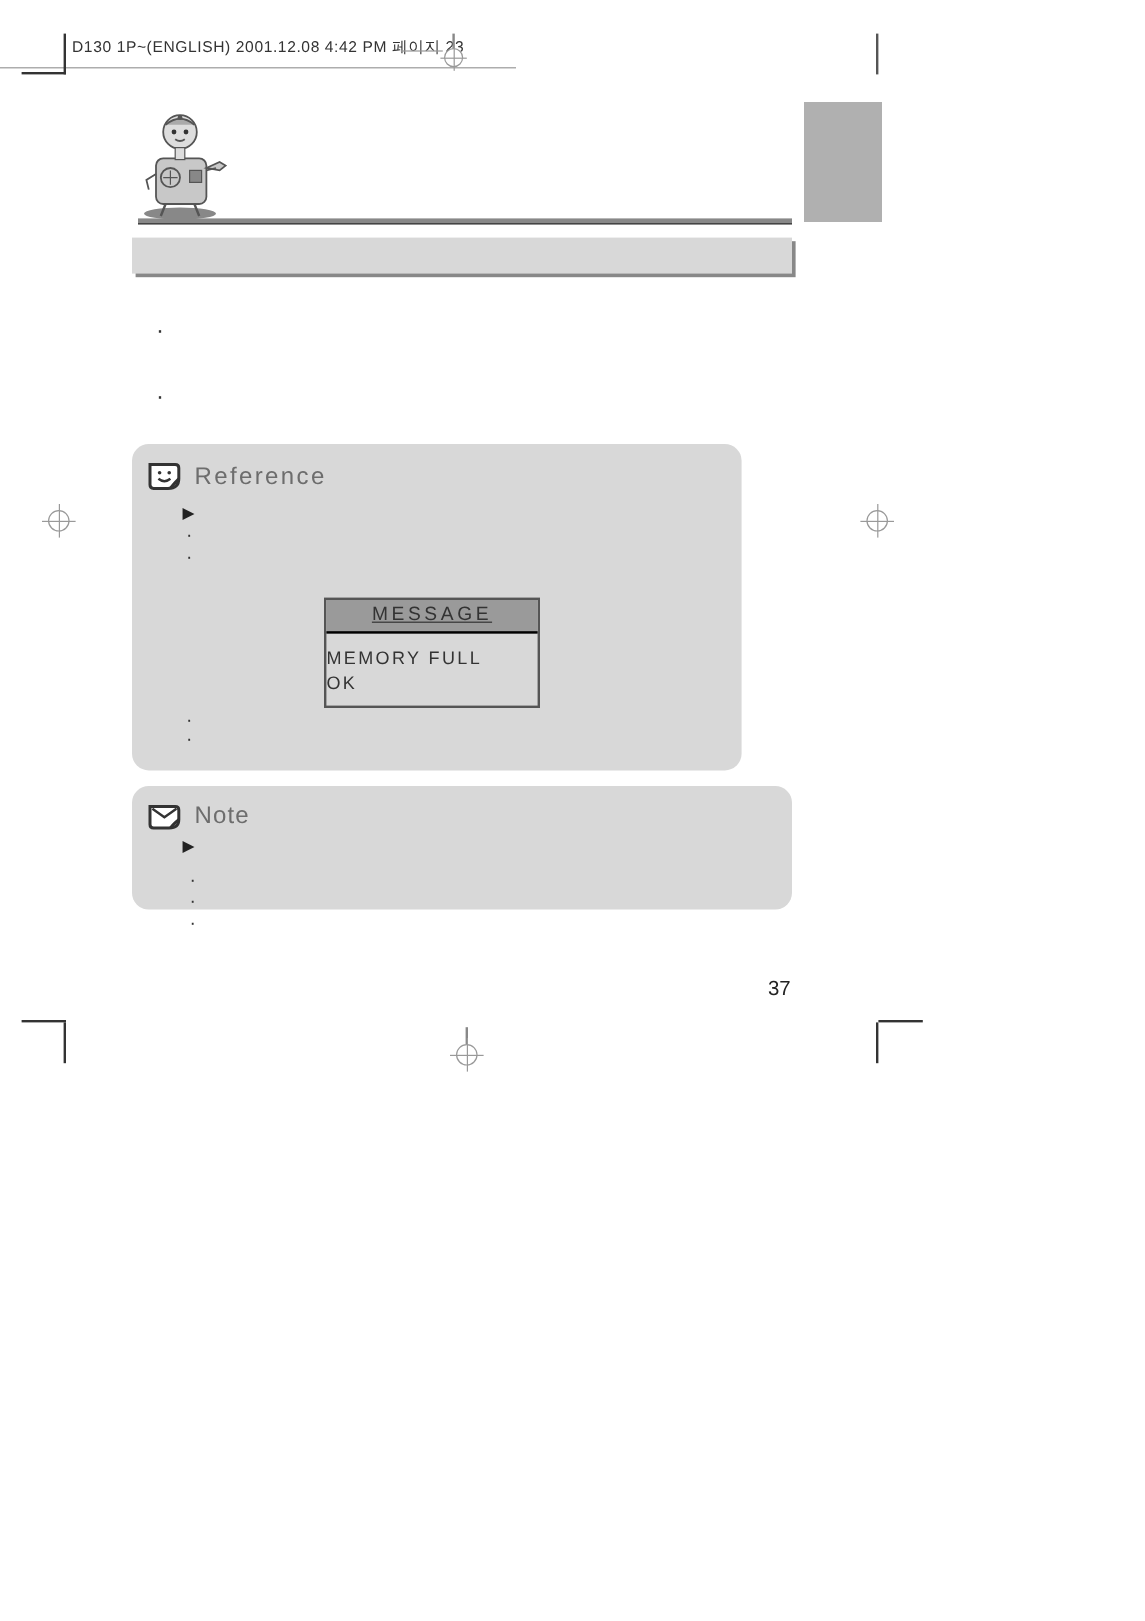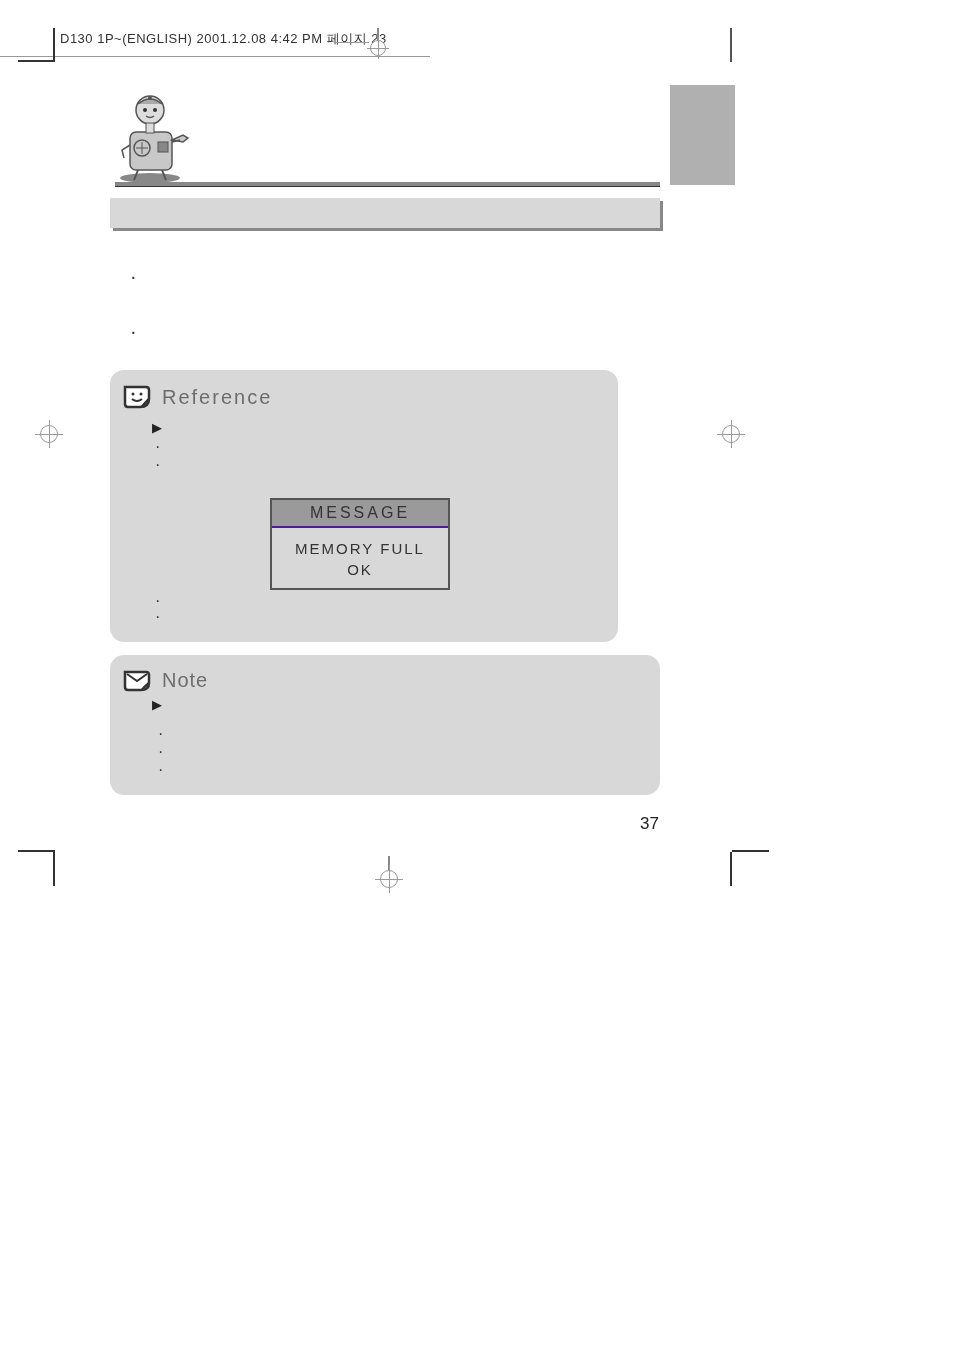--- a/index.html
+++ b/index.html
@@ -148,38 +148,39 @@
       border: 2px solid #555;
       background: #d8d8d8;
     }
     .message-header {
       background: #9a9a9a;
       text-align: center;
       padding: 4px 0;
       letter-spacing: 3px;
       font-size: 16px;
       color: #333;
-      border-bottom: 2px solid #4c1d95;
+      border-bottom: 2px solid #000000;
+      text-decoration: underline;
     }
     .message-body {
-      text-align: center;
+      text-align: left;
       padding: 10px 0 8px 0;
       letter-spacing: 2px;
       font-size: 15px;
       color: #333;
       line-height: 1.4;
     }
     .ref-dot3 { position: absolute; left: 45px; top: 222px; font-size: 16px; color: #333; }
     .ref-dot4 { position: absolute; left: 45px; top: 238px; font-size: 16px; color: #333; }
     .note-box {
       position: absolute;
       top: 655px;
       left: 110px;
       width: 550px;
-      height: 140px;
+      height: 103px;
       background: #d8d8d8;
       border-radius: 14px;
     }
     .note-header {
       display: flex;
       align-items: center;
       padding: 12px 0 0 12px;
       gap: 10px;
     }
     .note-icon {

